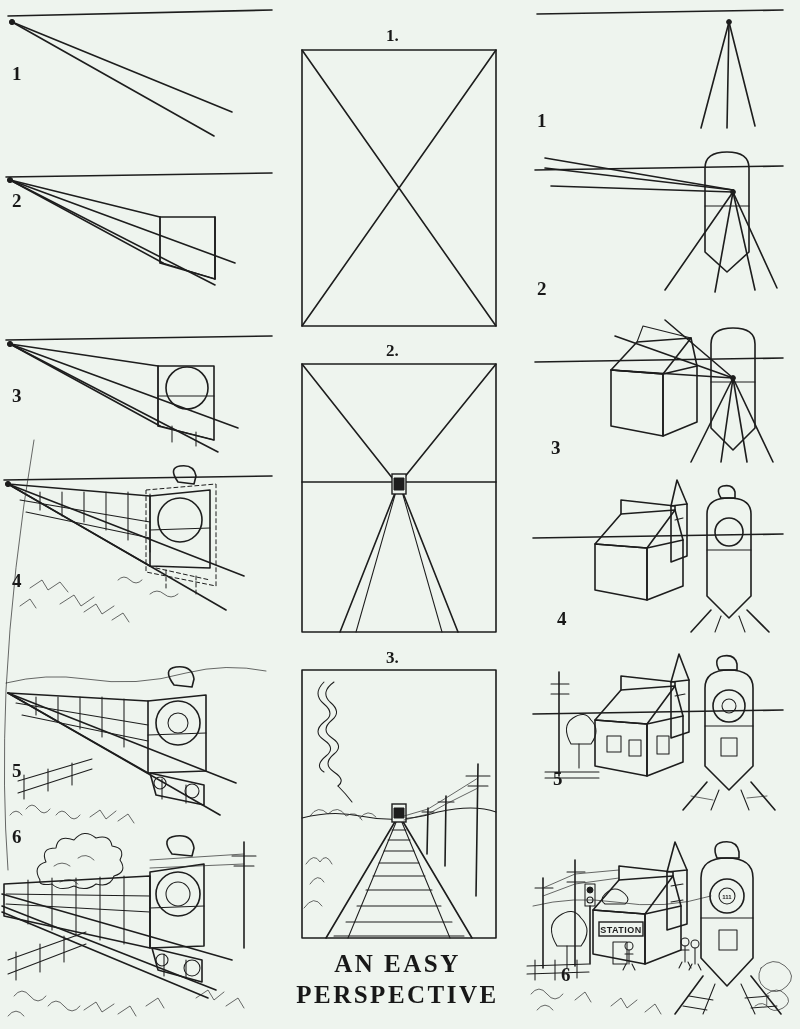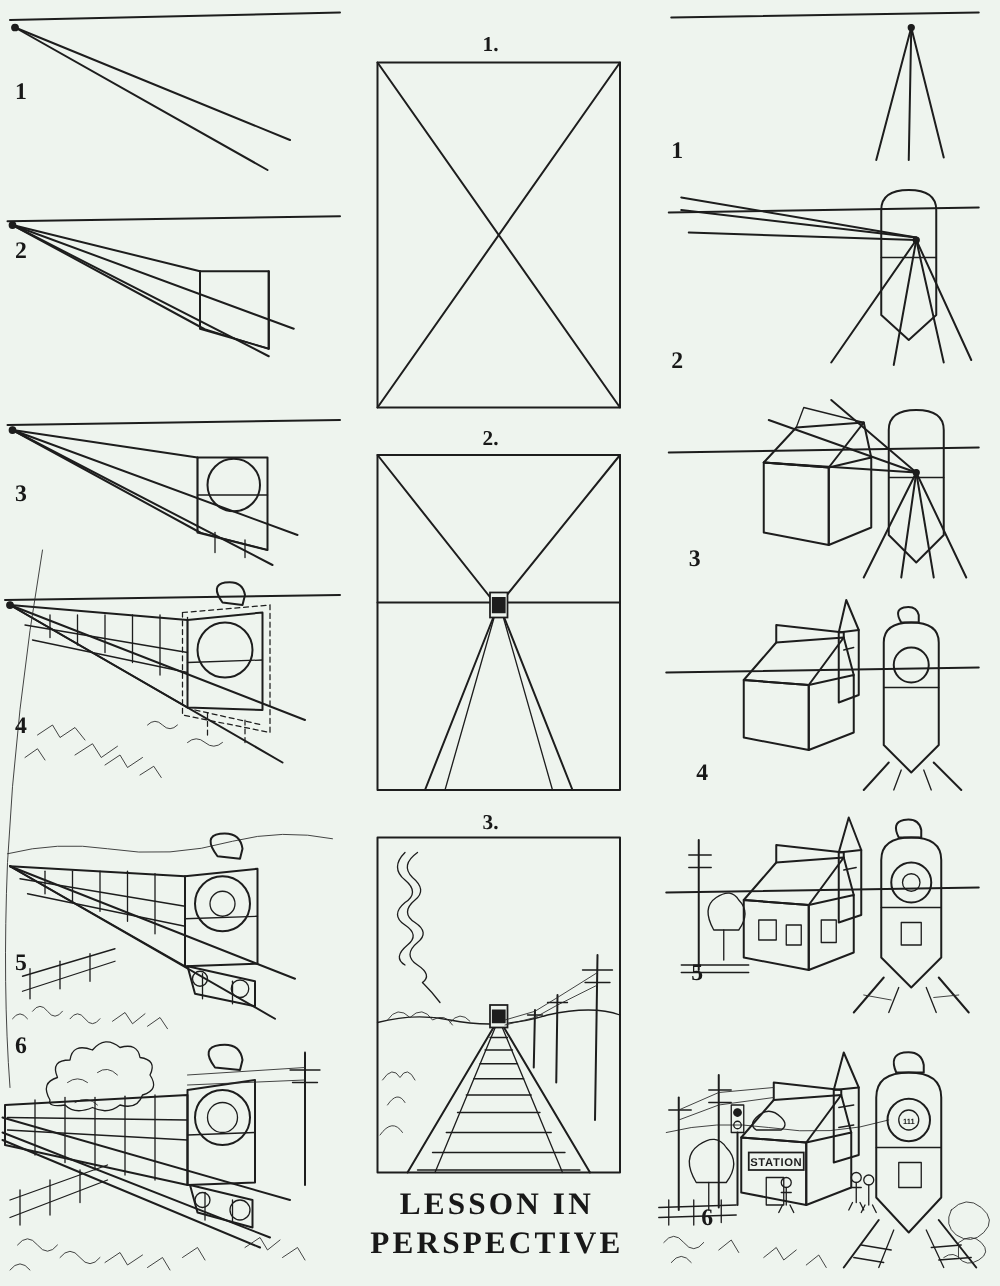--- a/index.html
+++ b/index.html
@@ -349,21 +349,21 @@
       <path class="ink-thin" d="M122 144 L134 144"></path>
       <path class="ink-hair" d="M104 148 L128 141 L146 130 L178 110"></path>
       <path class="ink-hair" d="M104 152 L128 146 L146 136 L178 120"></path>
 
       <path class="ink-hair" d="M6 196 q8 -12 14 -2 q6 -10 12 2"></path>
       <path class="ink-hair" d="M10 216 q8 -12 14 -2"></path>
       <path class="ink-hair" d="M4 240 q10 -14 18 -2"></path>
     </svg>
 
     <div class="caption" style="top:948px;">
-      <div>LESSON IN</div>
+      <div>AN EASY</div>
       <div>PERSPECTIVE</div>
     </div>
   </div>
 
   <div class="col" id="col-right">
 
     <span class="step-num" style="left:32px; top:110px;">1</span>
     <span class="step-num" style="left:32px; top:278px;">2</span>
     <span class="step-num" style="left:46px; top:437px;">3</span>
     <span class="step-num" style="left:52px; top:608px;">4</span>

